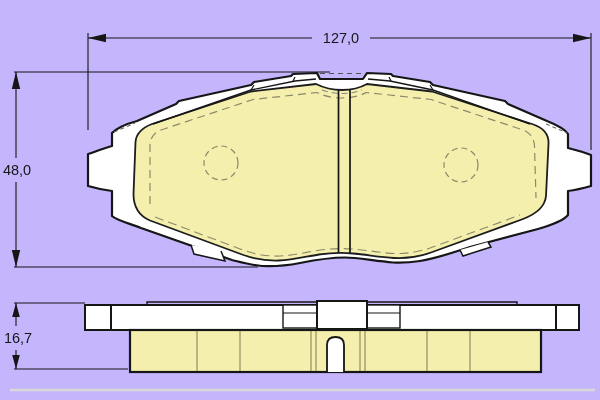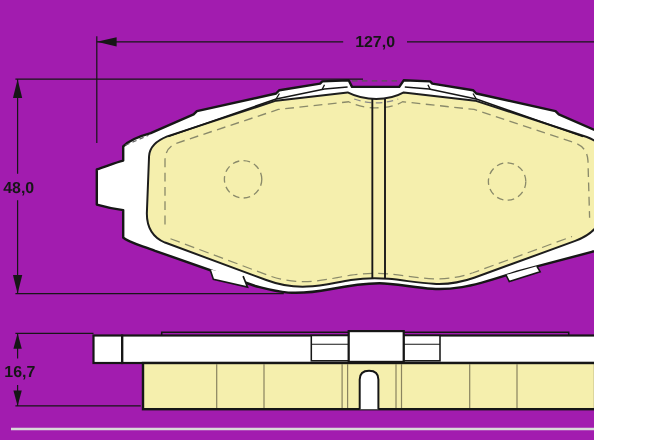--- a/index.html
+++ b/index.html
@@ -1,17 +1,17 @@
 <!DOCTYPE html>
 <html><head>
 <meta charset="utf-8">
 <style>
   html,body{margin:0;padding:0;background:#ffffff;}
-  .canvas{position:relative;width:540px;height:400px;background:#a21caf;overflow:hidden;
-          font-family:"Liberation Sans", sans-serif;font-weight:bold;}
+  .canvas{position:relative;width:600px;height:400px;background:#c4b5fd;overflow:hidden;
+          font-family:"Liberation Sans", sans-serif;}
   svg{display:block;}
   text.dim-label{font-family:"Liberation Sans", sans-serif;font-size:14.5px;fill:#161616;}
 </style>
 </head>
 <body>
 
 <div class="canvas">
 <svg width="600" height="400" viewBox="0 0 600 400" xmlns="http://www.w3.org/2000/svg">
 
   <g>

